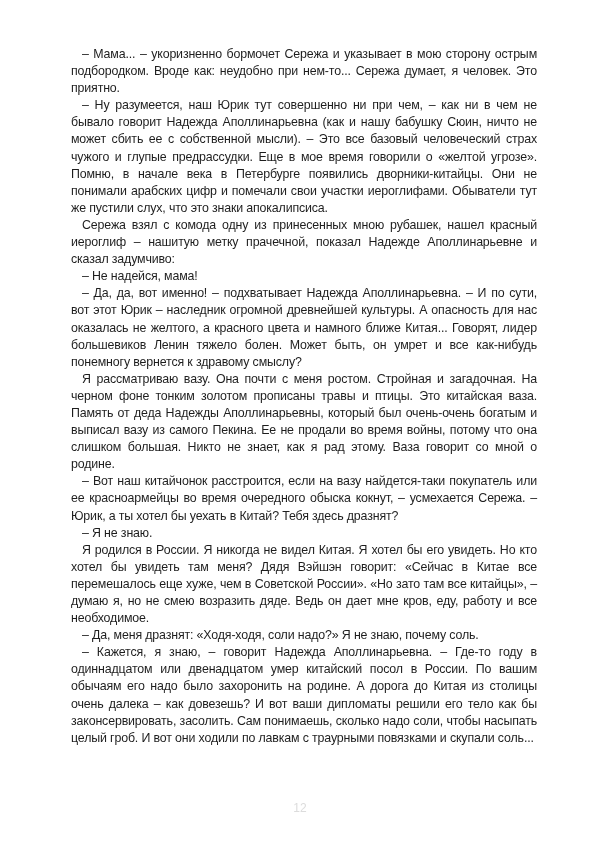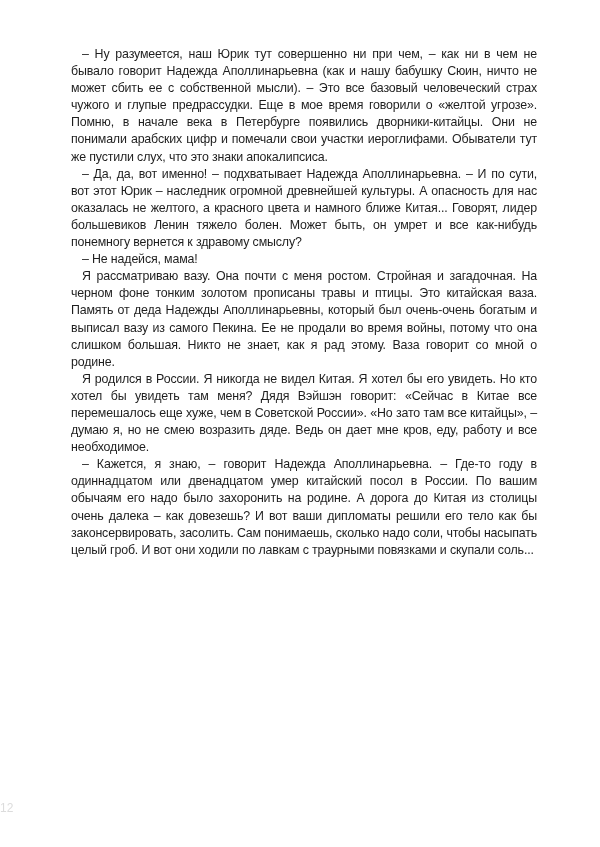--- a/index.html
+++ b/index.html
@@ -29,32 +29,37 @@
   .text-block p {
     margin: 0;
     padding: 0;
     text-indent: 11px;
   }
   .page-number {
     position: absolute;
     left: 0;
     right: 0;
     top: 801px;
-    text-align: left;
+    text-align: center;
     font-family: "Liberation Sans", sans-serif;
     font-size: 12px;
     color: #dcdcdc;
   }
 </style>
 </head>
 <body>
 
 <div class="page">
   <div class="text-block">
+    <p>– Мама... – укоризненно бормочет Сережа и указывает в мою сторону острым подбородком. Вроде как: неудобно при нем-то... Сережа думает, я человек. Это приятно.</p>
     <p>– Ну разумеется, наш Юрик тут совершенно ни при чем, – как ни в чем не бывало говорит Надежда Аполлинарьевна (как и нашу бабушку Сюин, ничто не может сбить ее с собственной мысли). – Это все базовый человеческий страх чужого и глупые предрассудки. Еще в мое время говорили о «желтой угрозе». Помню, в начале века в Петербурге появились дворники-китайцы. Они не понимали арабских цифр и помечали свои участки иероглифами. Обыватели тут же пустили слух, что это знаки апокалипсиса.</p>
+    <p>Сережа взял с комода одну из принесенных мною рубашек, нашел красный иероглиф – нашитую метку прачечной, показал Надежде Аполлинарьевне и сказал задумчиво:</p>
+    <p>– Не надейся, мама!</p>
     <p>– Да, да, вот именно! – подхватывает Надежда Аполлинарьевна. – И по сути, вот этот Юрик – наследник огромной древнейшей культуры. А опасность для нас оказалась не желтого, а красного цвета и намного ближе Китая... Говорят, лидер большевиков Ленин тяжело болен. Может быть, он умрет и все как-нибудь понемногу вернется к здравому смыслу?</p>
-    <p>– Не надейся, мама!</p>
     <p>Я рассматриваю вазу. Она почти с меня ростом. Стройная и загадочная. На черном фоне тонким золотом прописаны травы и птицы. Это китайская ваза. Память от деда Надежды Аполлинарьевны, который был очень-очень богатым и выписал вазу из самого Пекина. Ее не продали во время войны, потому что она слишком большая. Никто не знает, как я рад этому. Ваза говорит со мной о родине.</p>
+    <p>– Вот наш китайчонок расстроится, если на вазу найдется-таки покупатель или ее красноармейцы во время очередного обыска кокнут, – усмехается Сережа. – Юрик, а ты хотел бы уехать в Китай? Тебя здесь дразнят?</p>
+    <p>– Я не знаю.</p>
     <p>Я родился в России. Я никогда не видел Китая. Я хотел бы его увидеть. Но кто хотел бы увидеть там меня? Дядя Вэйшэн говорит: «Сейчас в Китае все перемешалось еще хуже, чем в Советской России». «Но зато там все китайцы», – думаю я, но не смею возразить дяде. Ведь он дает мне кров, еду, работу и все необходимое.</p>
+    <p>– Да, меня дразнят: «Ходя-ходя, соли надо?» Я не знаю, почему соль.</p>
     <p>– Кажется, я знаю, – говорит Надежда Аполлинарьевна. – Где-то году в одиннадцатом или двенадцатом умер китайский посол в России. По вашим обычаям его надо было захоронить на родине. А дорога до Китая из столицы очень далека – как довезешь? И вот ваши дипломаты решили его тело как бы законсервировать, засолить. Сам понимаешь, сколько надо соли, чтобы насыпать целый гроб. И вот они ходили по лавкам с траурными повязками и скупали соль...</p>
   </div>
   <div class="page-number">12</div>
 </div>
 
 </body></html>

